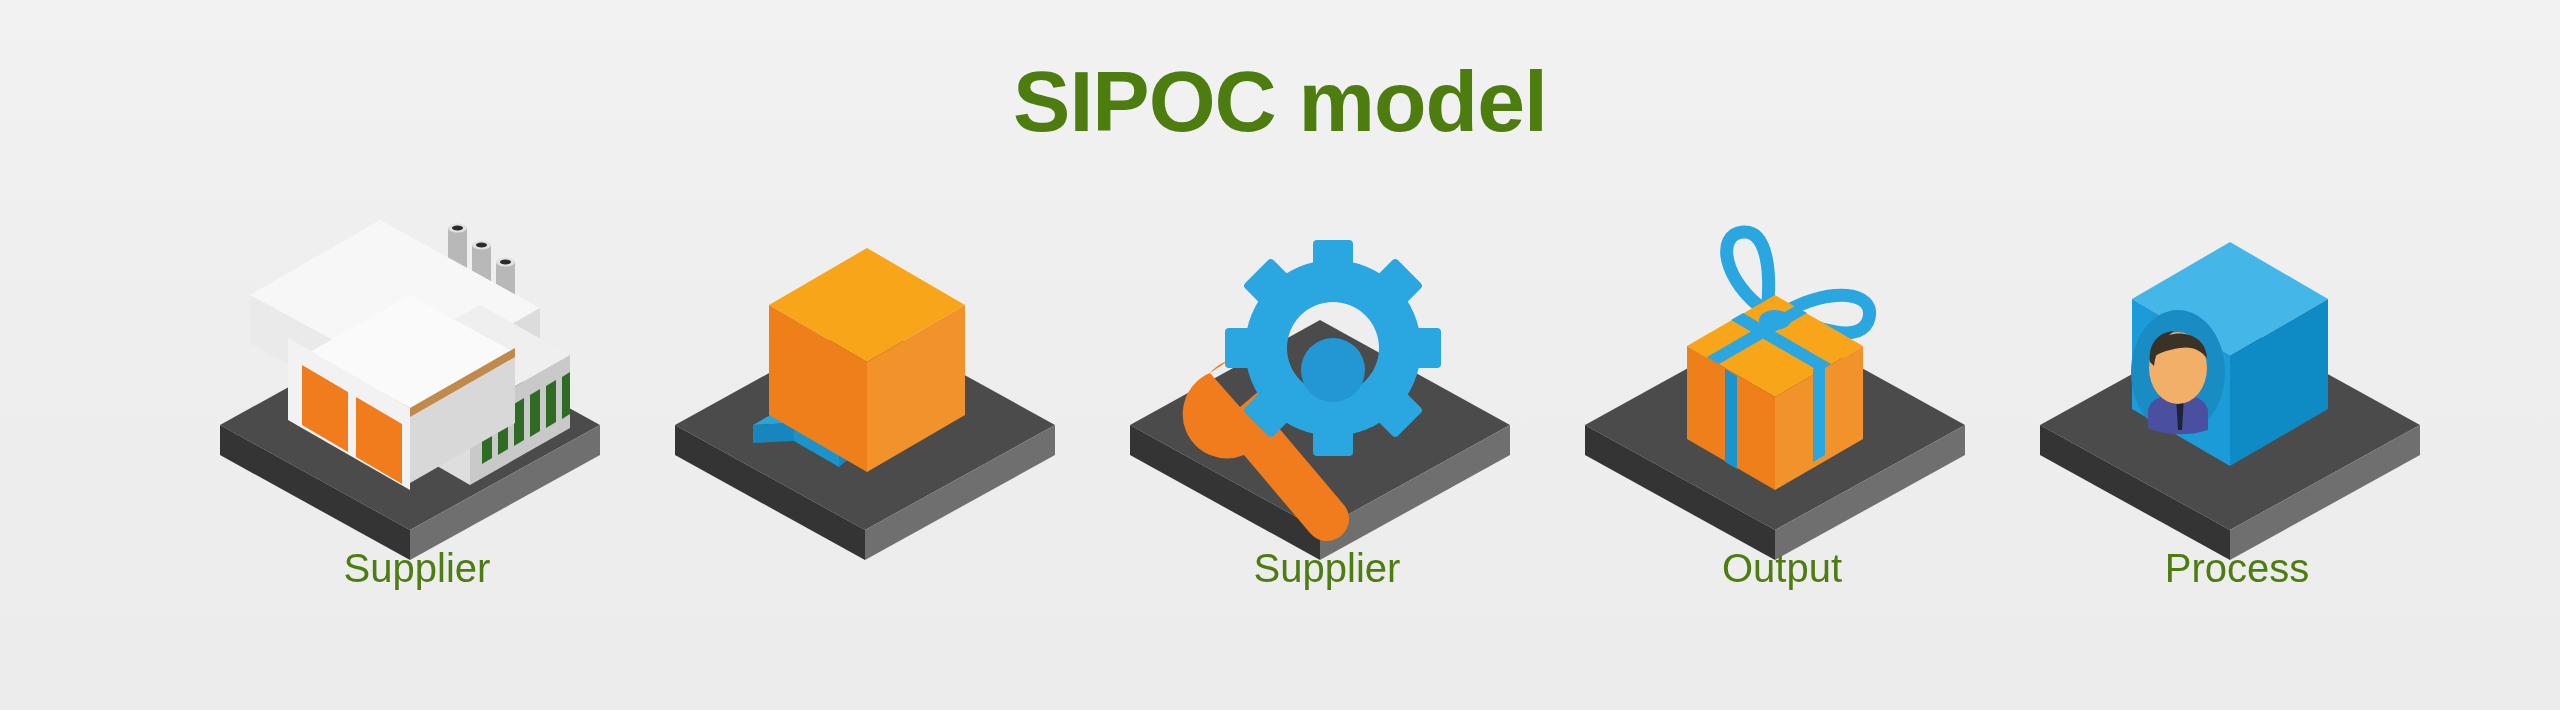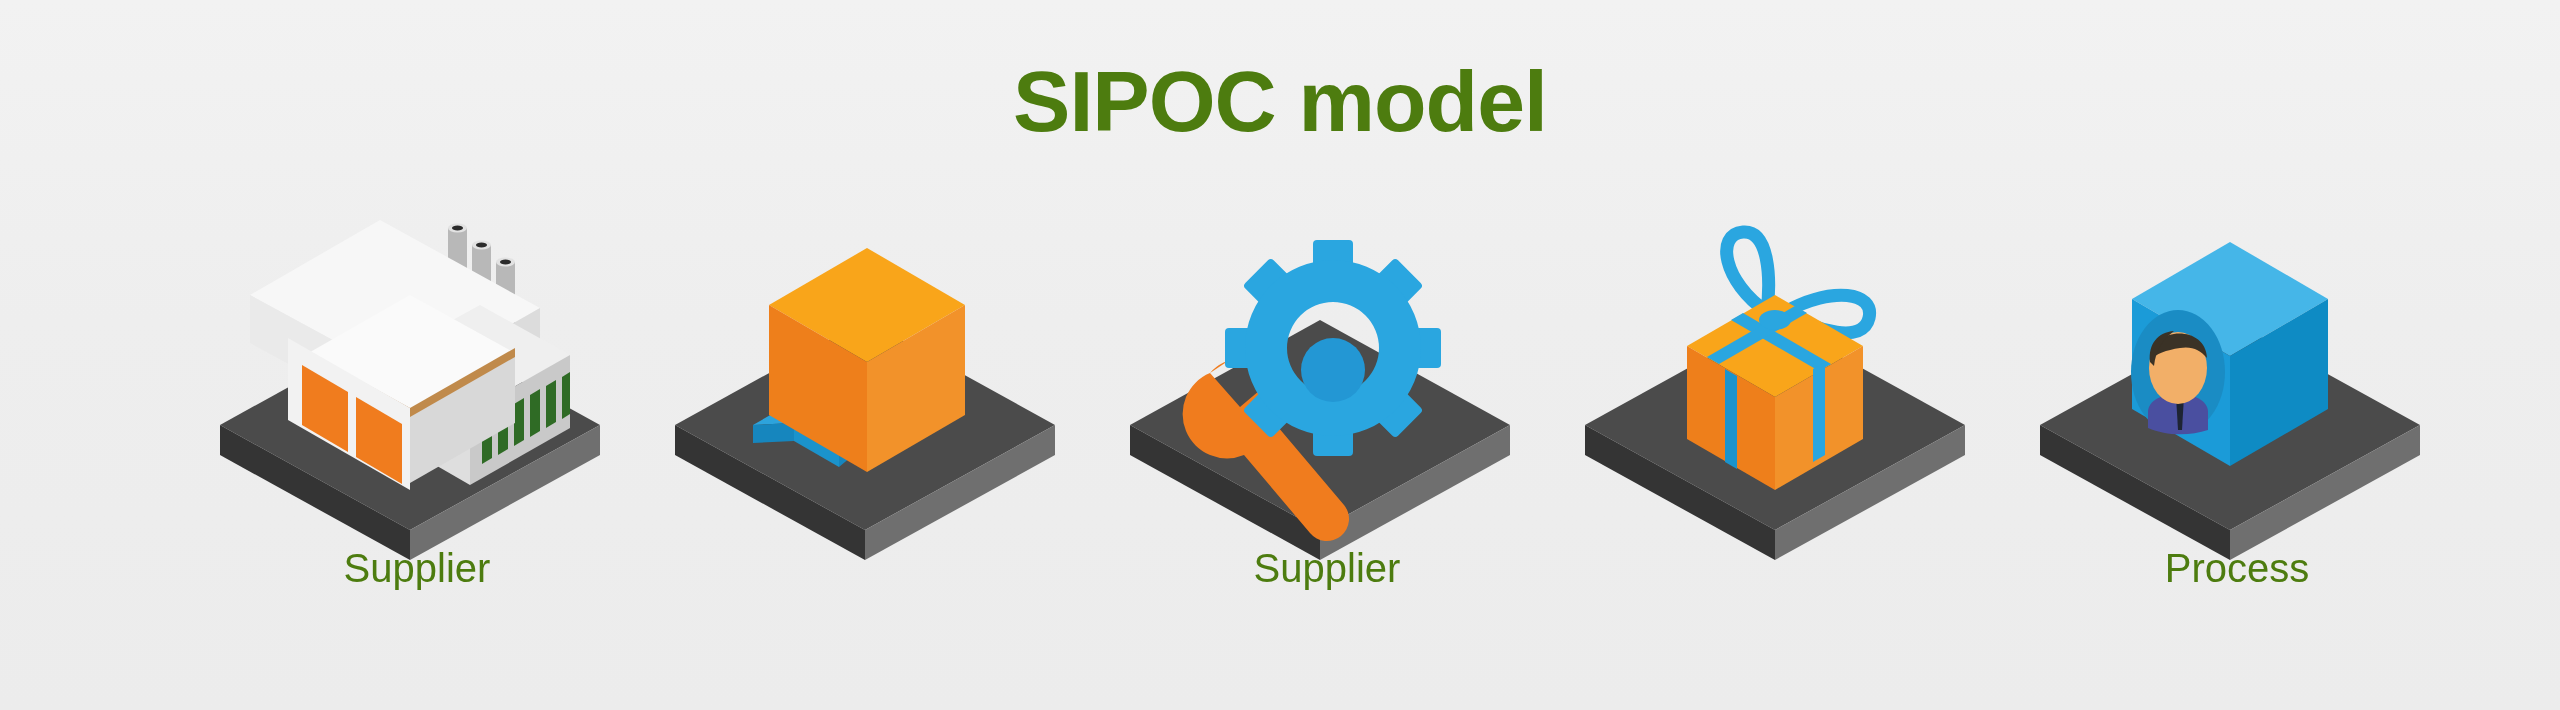--- a/index.html
+++ b/index.html
@@ -224,20 +224,21 @@
           <polygon points="174,164 162,157 250,106 262,113"></polygon>
         </g>
 
         <polygon points="180,169 192,176 192,269 180,262" fill="#1B93CC"></polygon>
 
         <polygon points="268,169 280,162 280,255 268,262" fill="#2AA6E0"></polygon>
 
         <ellipse cx="230" cy="120" rx="16" ry="10" fill="#2AA6E0"></ellipse>
       </svg>
     </div>
+    <div class="caption">Output</div>
   </div>
 
   <div class="col" style="left:2000px;">
     <div class="stageart">
       <svg width="460" height="330" viewBox="0 0 460 330">
         <g>
           <polygon points="230,120 420,225 230,330 40,225" fill="#4B4B4B"></polygon>
           <polygon points="40,225 230,330 230,360 40,255" fill="#343434"></polygon>
           <polygon points="230,330 420,225 420,255 230,360" fill="#6F6F6F"></polygon>
         </g>

